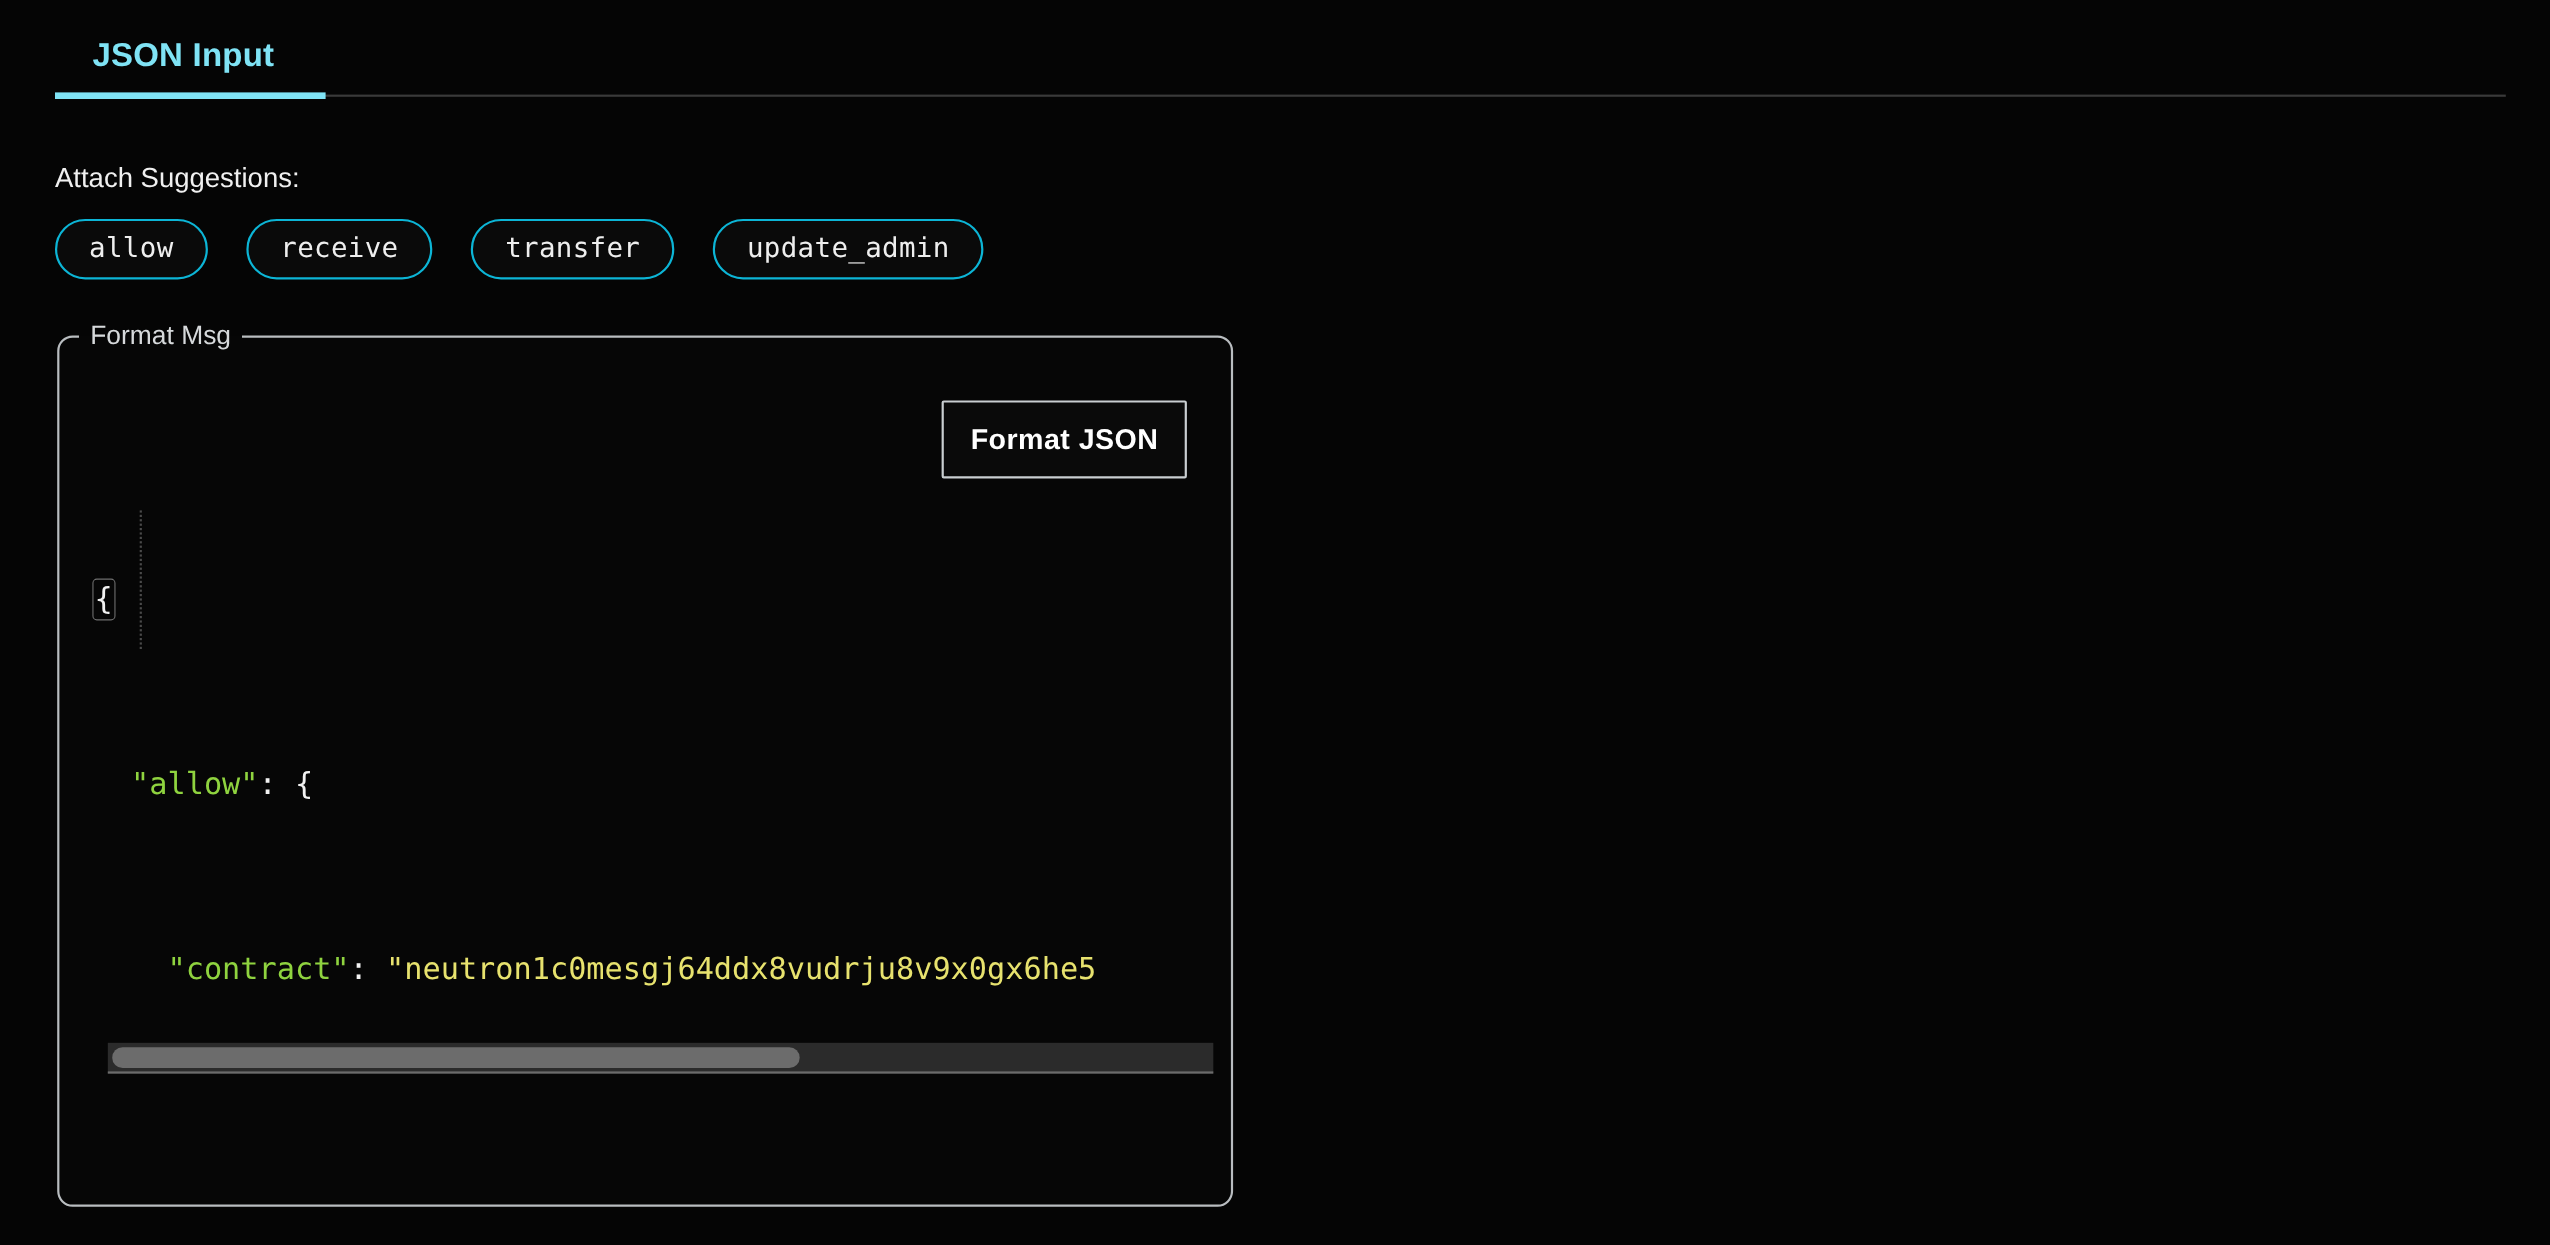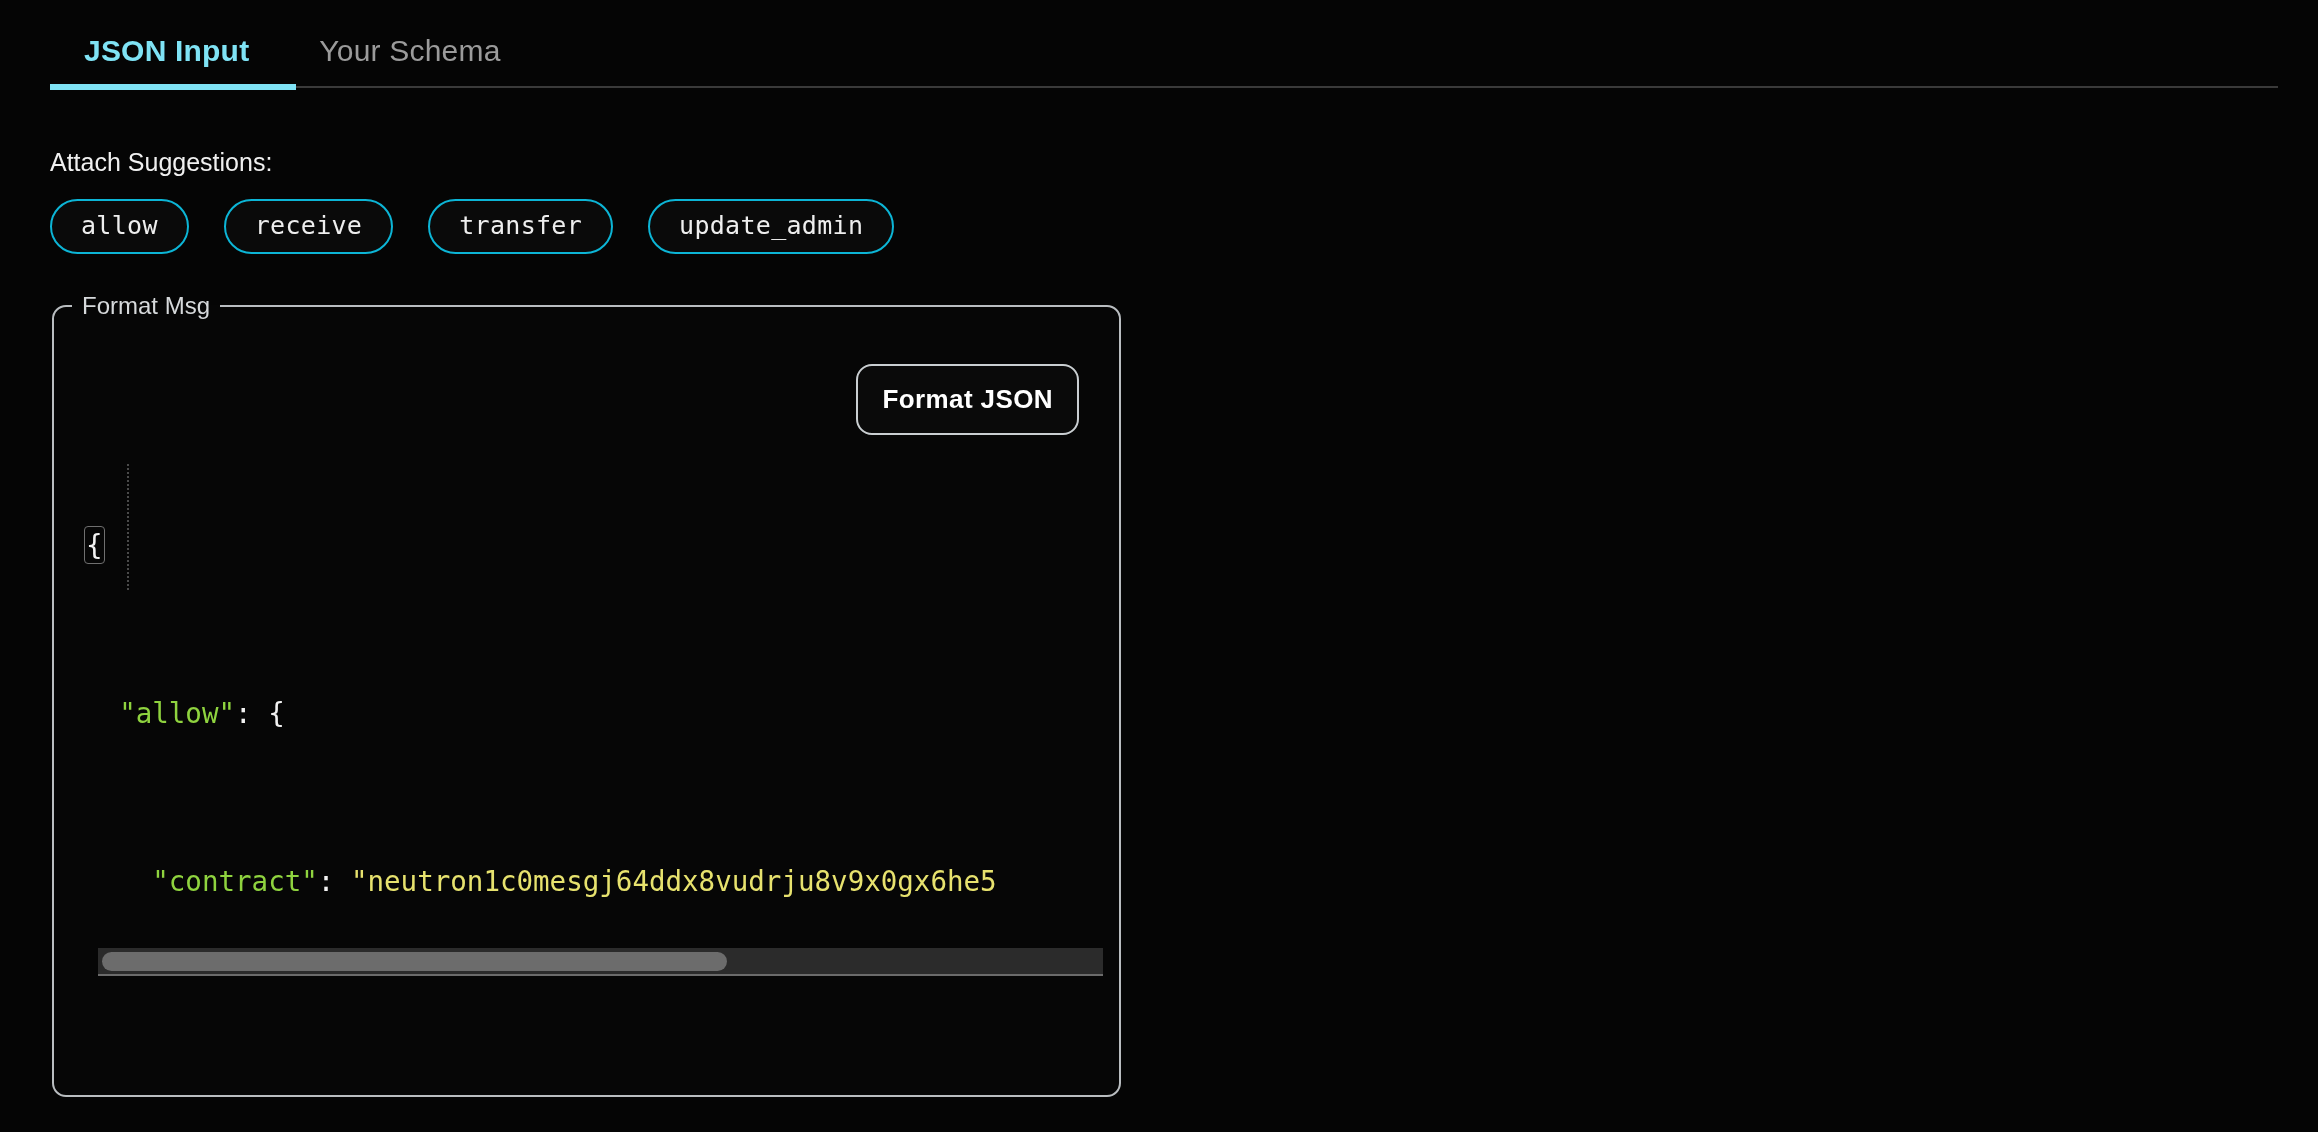--- a/index.html
+++ b/index.html
@@ -120,21 +120,21 @@
     margin: 18px 22px 0 22px;
     height: 700px;
   }
 
   .format-btn {
     position: absolute;
     top: 26px;
     right: 18px;
     z-index: 5;
     border: 2px solid #c9ced1;
-    border-radius: 16px;
+    border-radius: 2px;
     background: #0a0a0a;
     color: #ffffff;
     font-family: "Liberation Sans", sans-serif;
     font-weight: 700;
     font-size: 26px;
     letter-spacing: 0.4px;
     padding: 18px 24px;
     cursor: pointer;
   }
 
@@ -217,21 +217,20 @@
     font-weight: 400;
   }
   .chevron { line-height: 0; }
 </style>
 </head>
 <body>
 
 <div class="tabbar">
   <div class="tabs">
     <button class="tab active">JSON Input</button>
-    <button class="tab inactive">Your Schema</button>
   </div>
   <div class="tabbar-divider"></div>
   <div class="tab-indicator"></div>
 </div>
 
 <div class="suggest-label">Attach Suggestions:</div>
 
 <div class="chips">
   <button class="chip">allow</button>
   <button class="chip">receive</button>

